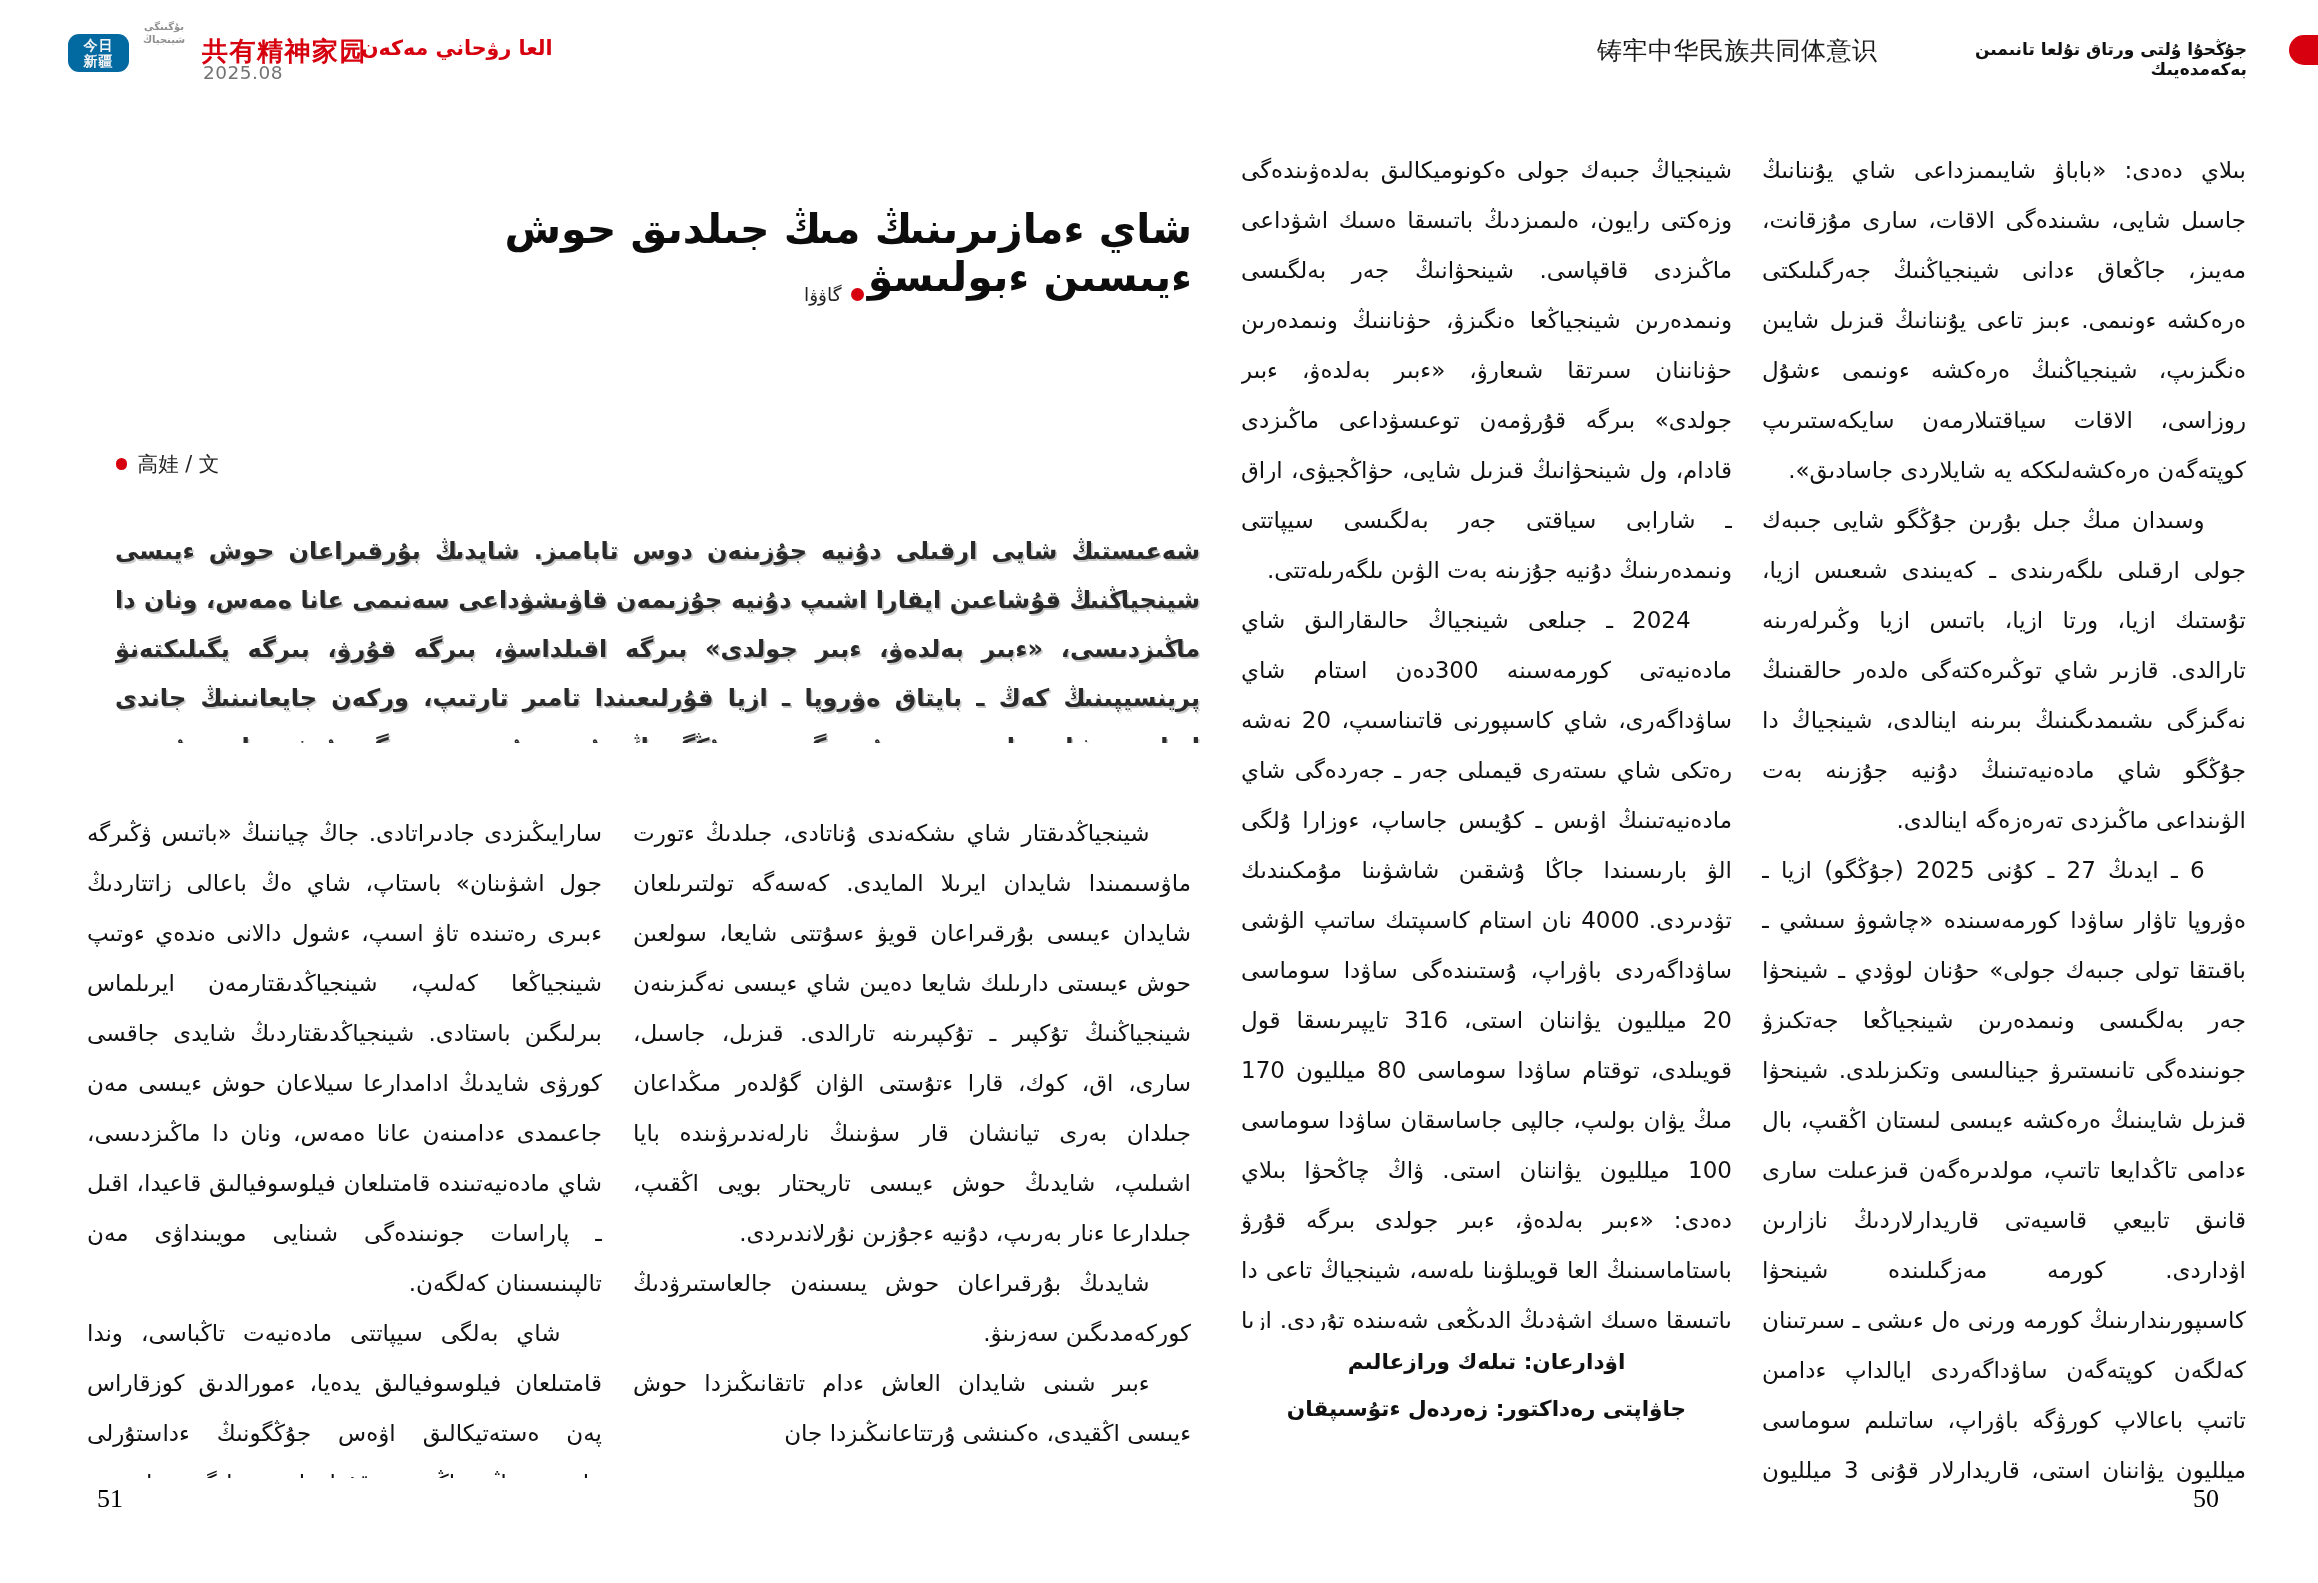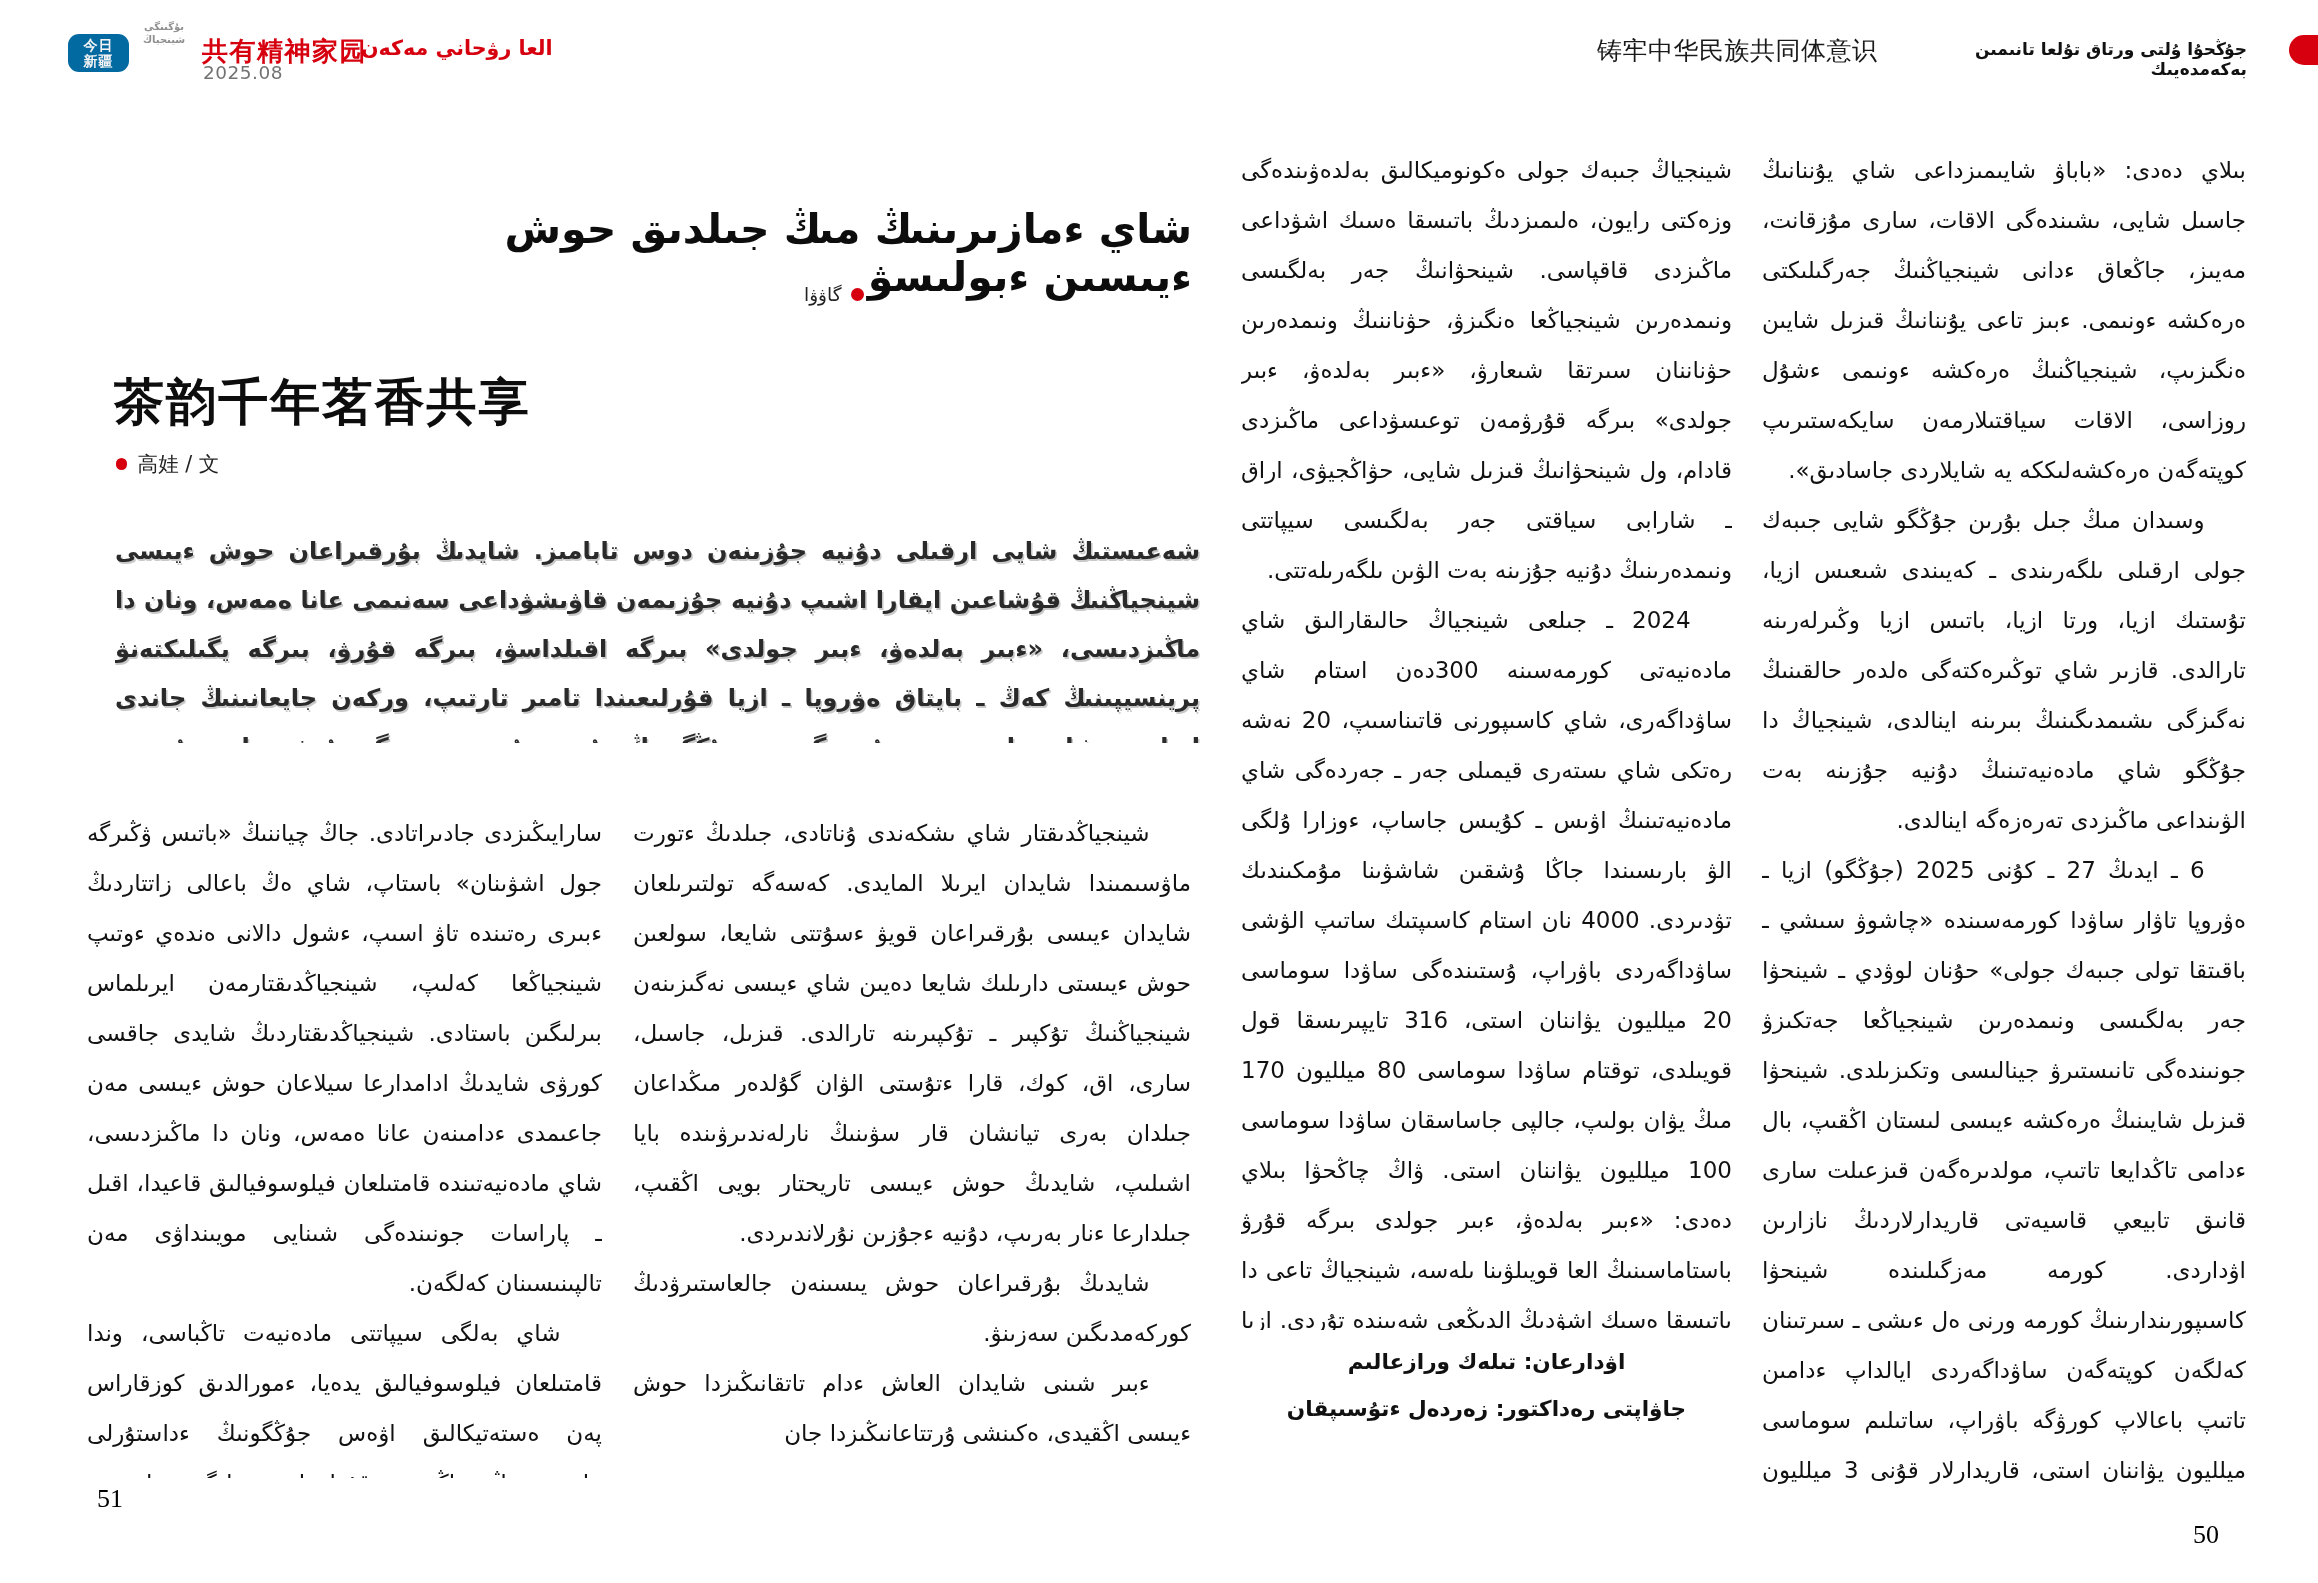--- a/index.html
+++ b/index.html
@@ -42,21 +42,21 @@
   .colL51{left:87px;top:808px;width:515px;height:670px;overflow:hidden;}
   .colR51{left:633px;top:808px;width:558px;height:670px;overflow:hidden;}
   .col1-50{left:1241px;top:145px;width:491px;height:1185px;overflow:hidden;}
   .col2-50{left:1762px;top:145px;width:484px;height:1360px;overflow:hidden;}
   .credits{left:1241px;top:1338px;width:491px;font-size:21.6px;font-weight:bold;line-height:47px;
     text-align:center;color:#111;}
   
   .pagenum{font-size:26px;font-weight:normal;color:#000000;
     font-family:"Liberation Serif","DejaVu Serif",serif;}
   .pn-left{left:97px;top:1484px;}
-  .pn-right{left:2193px;top:1484px;margin-top:36px;}
+  .pn-right{left:2193px;top:1484px;}
 </style>
 </head>
 <body>
 
 <div id="canvas">
 
   <div class="abs logo-box">
     <span>今日</span>
     <span>新疆</span>
   </div>
@@ -69,21 +69,20 @@
   <div class="abs slogan-kz-left kz">العا رۋحاني مەكەن</div>
   <div class="abs slogan-cn-right">铸牢中华民族共同体意识</div>
   <div class="abs slogan-kz-right kz">جۇڭحۇا ۇلتى ورتاق تۇلعا تانىمىن بەكەمدەيىك</div>
   <div class="abs red-tab"></div>
 
   <div class="abs kz-title kz">شاي ءمازىرىنىڭ مىڭ جىلدىق حوش ءيىسىن ءبولىسۋ</div>
   <div class="abs kz-byline kz">
     <span class="dot"></span>
     <span>گاۋۋا</span>
   </div>
-  <div class="abs cn-title">茶韵千年茗香共享</div>
   <div class="abs cn-byline">
     <span class="dot"></span>
     <span>高娃 / 文</span>
   </div>
 
   <div class="abs lead kz just">شەعىستىڭ شايى ارقىلى دۇنيە جۇزىنەن دوس تابامىز. شايدىڭ بۇرقىراعان حوش ءيىسى شينجياڭنىڭ قۇشاعىن ايقارا اشىپ دۇنيە جۇزىمەن قاۋىشۋداعى سەنىمى عانا ەمەس، ونان دا ماڭىزدىسى، «ءبىر بەلدەۋ، ءبىر جولدى» بىرگە اقىلداسۋ، بىرگە قۇرۋ، بىرگە يگىلىكتەنۋ پرينسيپىنىڭ كەڭ ـ بايتاق ەۋروپا ـ ازيا قۇرلىعىندا تامىر تارتىپ، وركەن جايعانىنىڭ جاندى ايعاعى. شاي مادەنيەتىن تۇسىنگەندە، جۇڭگونىڭ دۇنيە جۇزىمەن بىرگە تۇرۋ جولىن تۇسىنە الامىز، شاي حيكايالارىن تۇسىنگەندە، «قالايشا جۇڭگو»، «قالايشا شينجياڭ» دەگەننىڭ جاۋابىن تابا الامىز.</div>
 
   <div class="abs bodycol colL51 kz just">
     <p>سارايىڭىزدى جادىراتادى. جاڭ چياننىڭ «باتىس ۋڭىرگە جول اشۋىنان» باستاپ، شاي ەڭ باعالى زاتتاردىڭ ءبىرى رەتىندە تاۋ اسىپ، ءشول دالانى ەندەي ءوتىپ شينجياڭعا كەلىپ، شينجياڭدىقتارمەن ايرىلماس بىرلىگىن باستادى. شينجياڭدىقتاردىڭ شايدى جاقسى كورۋى شايدىڭ ادامدارعا سيلاعان حوش ءيىسى مەن جاعىمدى ءدامىنەن عانا ەمەس، ونان دا ماڭىزدىسى، شاي مادەنيەتىندە قامتىلعان فيلوسوفيالىق قاعيدا، اقىل ـ پاراسات جونىندەگى شىنايى مويىنداۋى مەن تالپىنىسىنان كەلگەن.</p>
     <p class="ind">شاي بەلگى سيپاتتى مادەنيەت تاڭباسى، وندا قامتىلعان فيلوسوفيالىق يدەيا، ءمورالدىق كوزقاراس پەن ەستەتيكالىق اۋەس جۇڭگونىڭ ءداستۇرلى مادەنيەتىنىڭ ماڭىزدى قۇرامداس بولىگى. بايىرعى جازبالارداعى «شايدى قاستەرلەۋ سالتقا اينالدى،</p>

